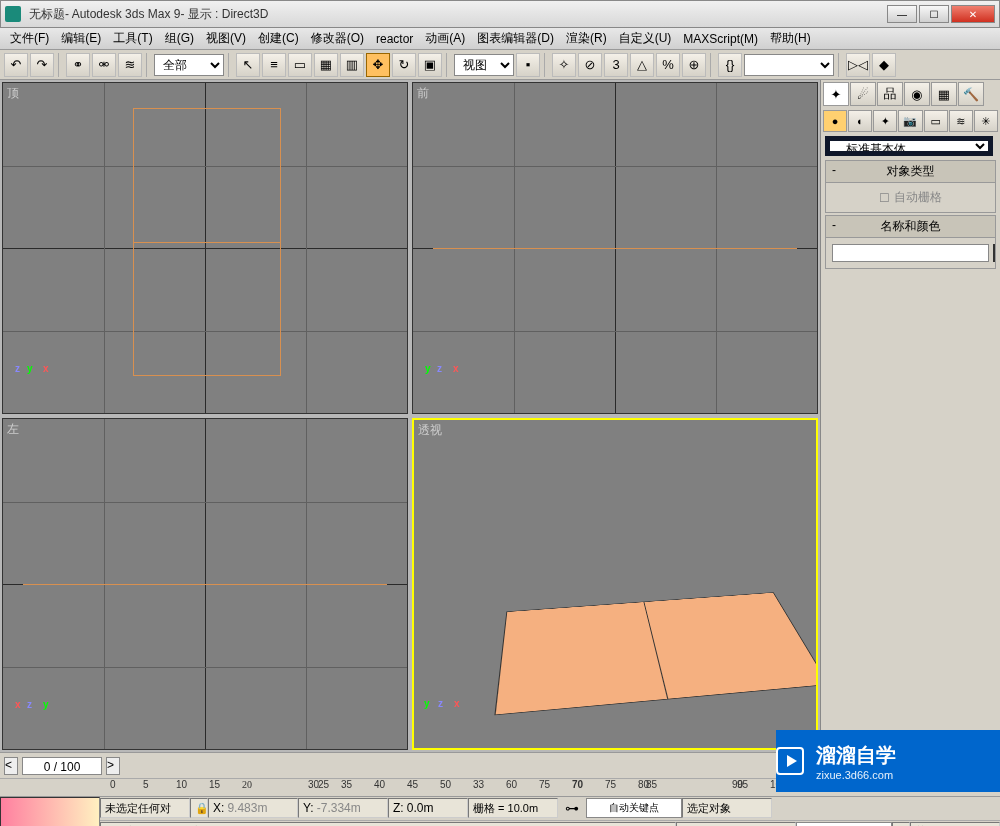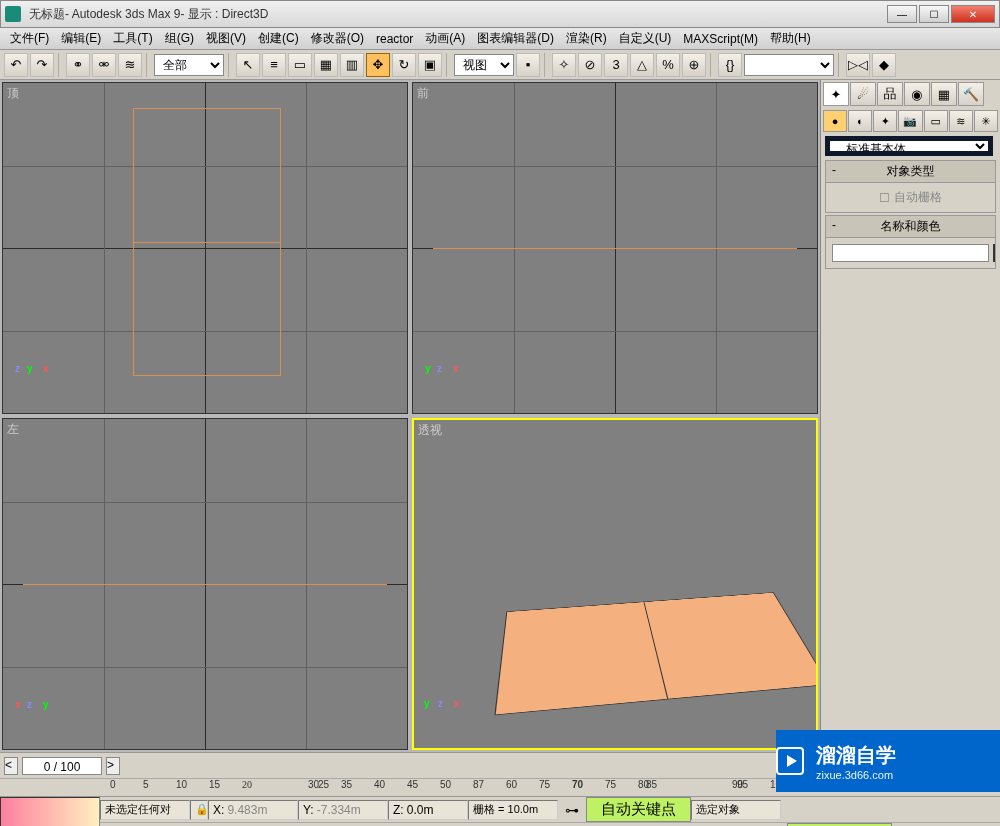--- a/index.html
+++ b/index.html
@@ -61,21 +61,21 @@
 .ruler { height: 18px; background: #d6d2c8; display: flex; align-items: center; padding: 0 110px 0 110px; position: relative; border-top: 1px solid #aaa; overflow: hidden; }
 .ruler-tick { position: absolute; top: 0; font-size: 10px; color: #333; }
 
 
 .statusbar { height: 48px; background: #d6d2c8; border-top: 1px solid #999; display: flex; }
 .status-gradient { width: 100px; height: 100%; background: linear-gradient(90deg, #ff80a0, #fff0c0); border: 1px inset #888; }
 .status-cells { flex: 1; display: grid; grid-template-rows: 1fr 1fr; }
 .status-row { display: flex; align-items: center; border-bottom: 1px solid #aaa; }
 .status-cell { border: 1px inset #ccc; height: 20px; padding: 2px 4px; background: #e8e4d8; font-size: 11px; display: flex; align-items: center; }
 .key-icon { width: 28px; height: 20px; display: flex; align-items: center; justify-content: center; font-size: 14px; }
-.autokey-btn { border: 1px solid #888; background: #bef264; padding: 2px 14px; font-size: 15px; }
+.autokey-btn { border: 1px solid #888; background: #ffffff; padding: 2px 22px; font-size: 10px; }
 
 
 .watermark { position: absolute; right: 0; bottom: 34px; width: 224px; height: 62px; background: #0066cc; color: #fff; display: flex; align-items: center; padding: 0 0; gap: 12px; }
 .watermark .play { width: 28px; height: 28px; border: 2px solid #fff; border-radius: 4px; display: flex; align-items: center; justify-content: center; }
 .watermark .play::after { content: ""; border-left: 10px solid #fff; border-top: 6px solid transparent; border-bottom: 6px solid transparent; margin-left: 3px; }
 .watermark .text { display: flex; flex-direction: column; }
 .watermark .big { font-size: 20px; font-weight: bold; }
 .watermark .small { font-size: 11px; opacity: 0.9; }
 
 
@@ -284,21 +284,21 @@
     <span class="ruler-tick" style="left: 143px;">5</span>
     <span class="ruler-tick" style="left: 176px;">10</span>
     <span class="ruler-tick" style="left: 209px;">15</span>
     <span class="ruler-tick" style="left: 242px; font-family: Liberation Serif, serif;">20</span>
     <span class="ruler-tick" style="left: 275px; margin-left: 43px;">25</span>
     <span class="ruler-tick" style="left: 308px;">30</span>
     <span class="ruler-tick" style="left: 341px; text-align: right;">35</span>
     <span class="ruler-tick" style="left: 374px;">40</span>
     <span class="ruler-tick" style="left: 407px;">45</span>
     <span class="ruler-tick" style="left: 440px;">50</span>
-    <span class="ruler-tick" style="left: 473px;">87</span>
+    <span class="ruler-tick" style="left: 473px;">33</span>
     <span class="ruler-tick" style="left: 506px;">60</span>
     <span class="ruler-tick" style="left: 539px;">75</span>
     <span class="ruler-tick" style="left: 572px; font-weight: bold;">70</span>
     <span class="ruler-tick" style="left: 605px;">75</span>
     <span class="ruler-tick" style="left: 638px;">80</span>
     <span class="ruler-tick" style="left: 646px;">85</span>
     <span class="ruler-tick" style="left: 704px; margin-left: 28px;">90</span>
     <span class="ruler-tick" style="left: 737px;">95</span>
     <span class="ruler-tick" style="left: 770px;">100</span>
   </div>

